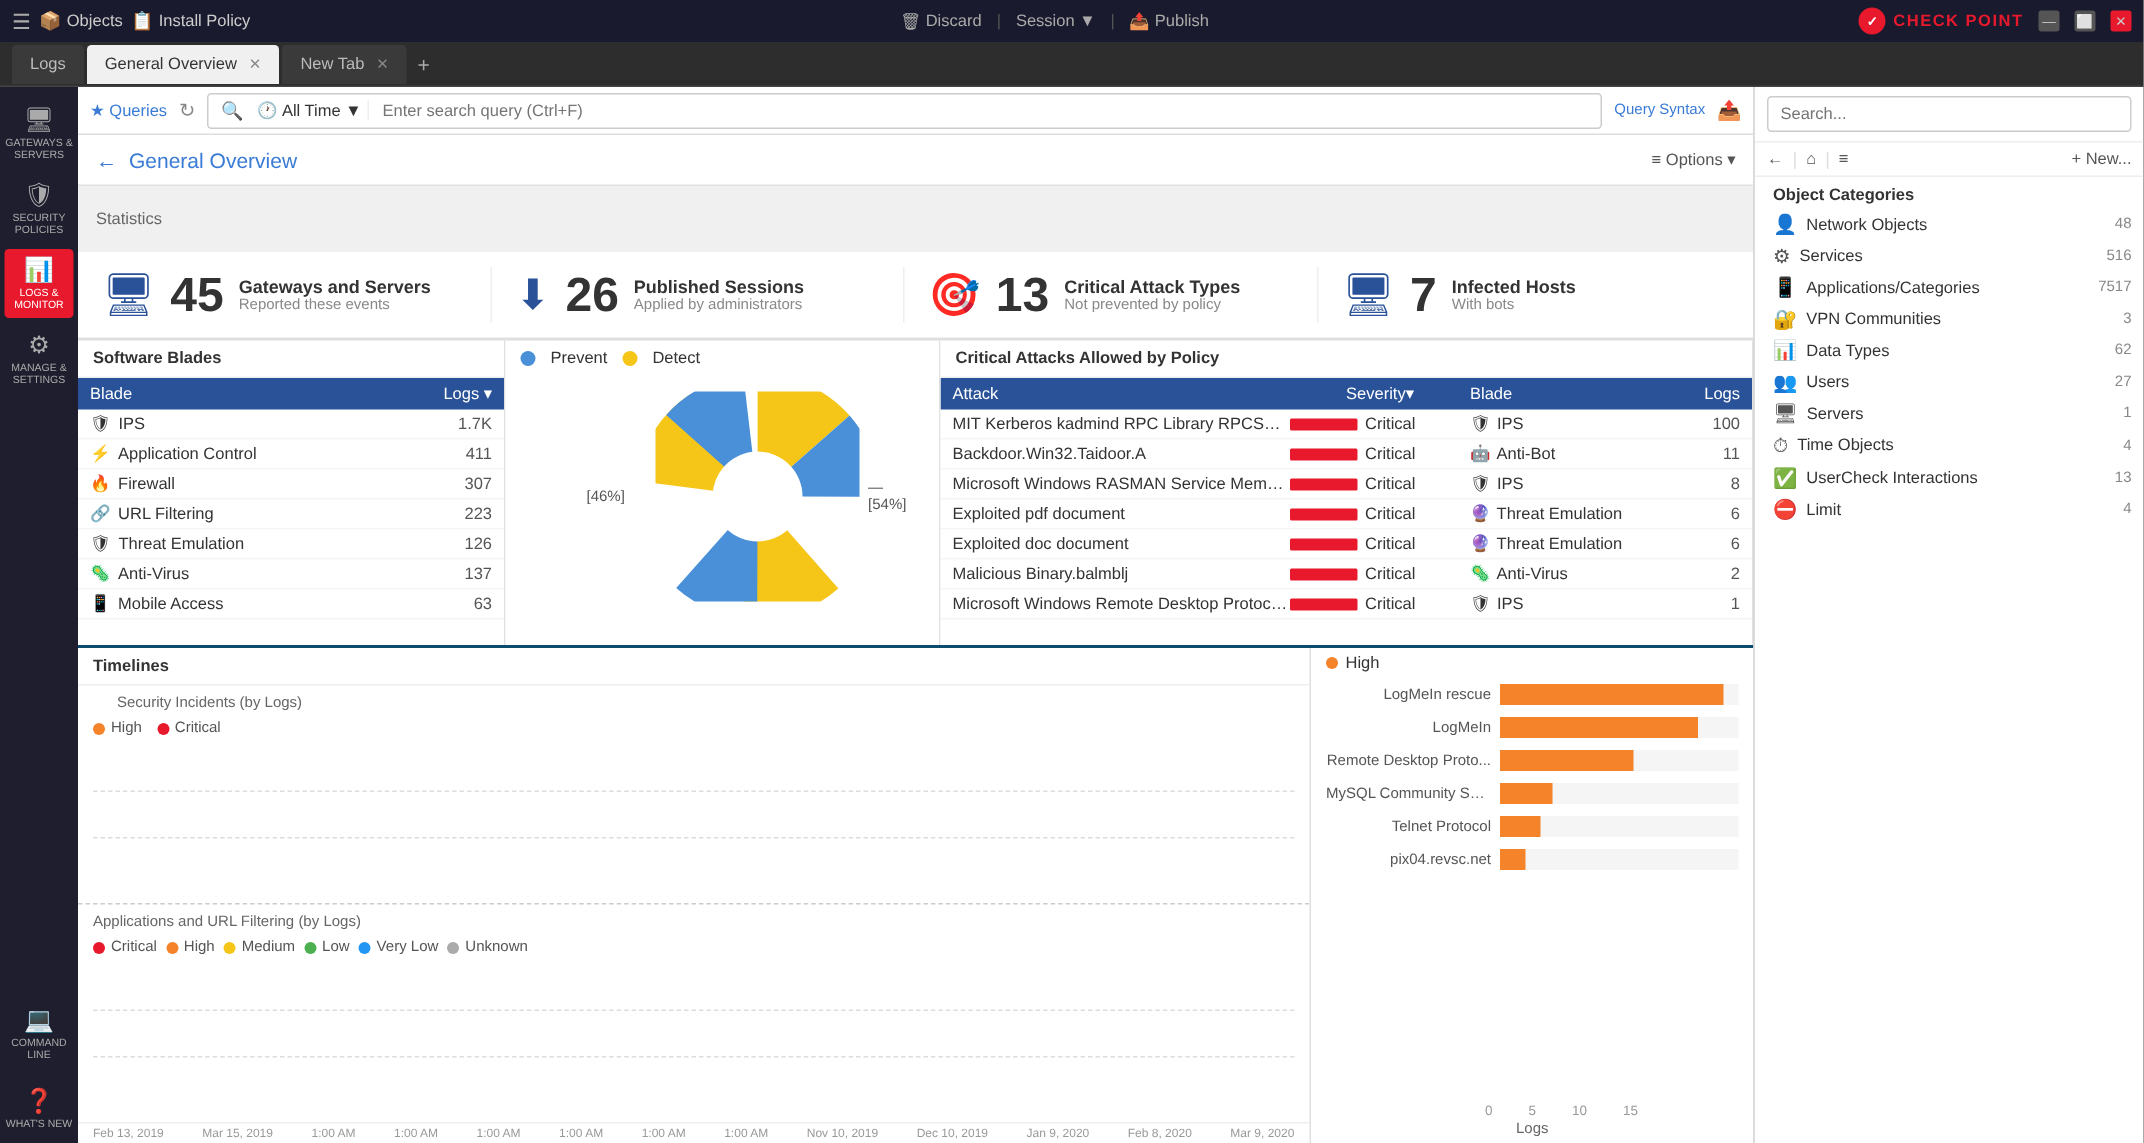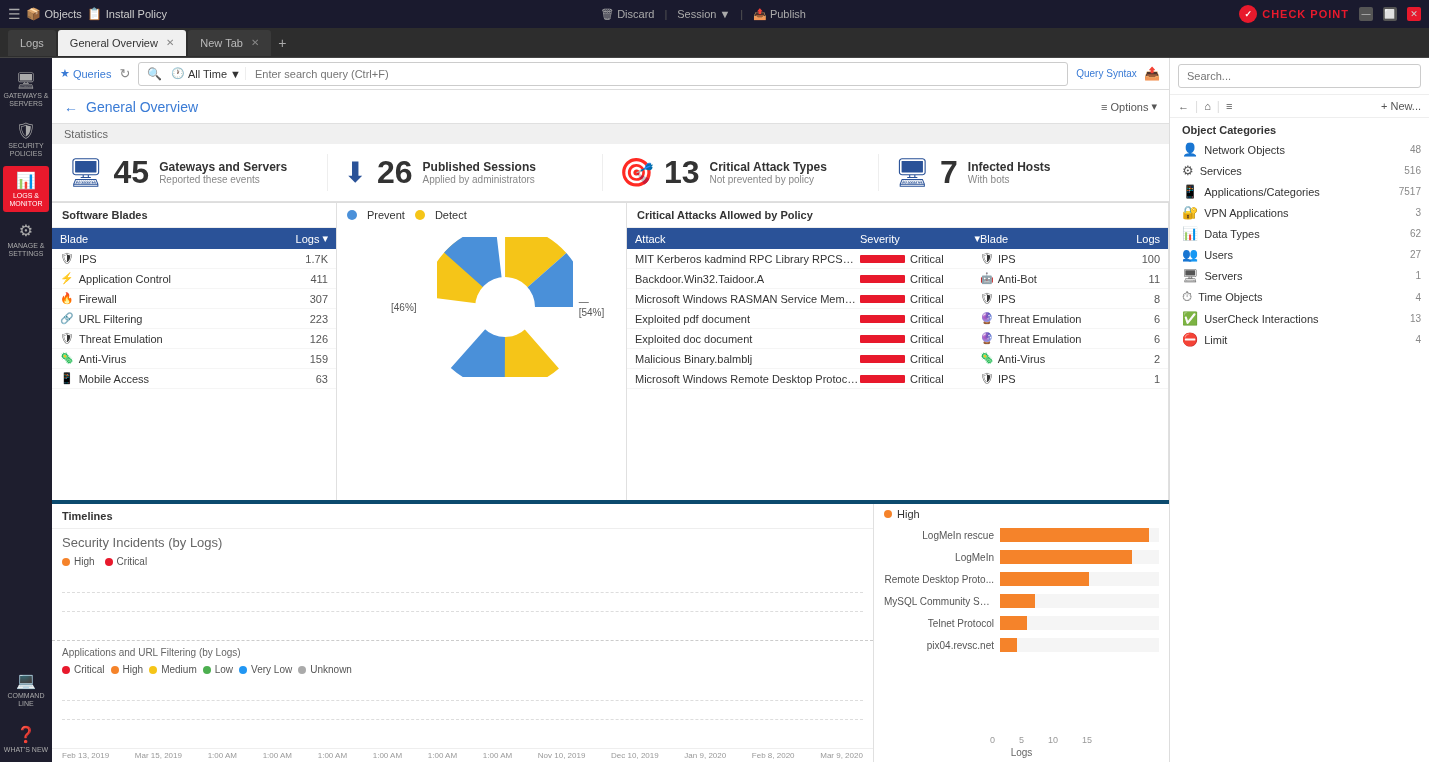--- a/index.html
+++ b/index.html
@@ -167,21 +167,21 @@
     .stat-item:first-child { padding-left: 0; }
     .stat-item:last-child { border-right: none; }
     .stat-icon { font-size: 24px; color: #2a5298; }
     .stat-number { font-size: 32px; font-weight: bold; color: #333; }
     .stat-info { }
     .stat-title { font-size: 12px; color: #333; font-weight: bold; }
     .stat-desc { font-size: 10px; color: #888; }
 
     
     .section-label {
-      padding: 4px 12px;
+      padding: 16px 12px;
       font-size: 11px;
       color: #666;
       background: #f0f0f0;
     }
 
     .panel {
       background: #fff;
       border-right: 1px solid #e0e0e0;
       display: flex;
       flex-direction: column;
@@ -229,41 +229,41 @@
     .critical-attacks { flex: 1; }
     .attack-table-header {
       display: flex;
       align-items: center;
       background: #2a5298;
       color: white;
       font-size: 11px;
       padding: 4px 8px;
     }
     .ath-attack { flex: 1; }
-    .ath-severity { width: 120px; display: flex; align-items: center; justify-content: space-between; }
+    .ath-severity { width: 120px; display: flex; align-items: center; justify-content: center; }
     .ath-blade { width: 130px; }
     .ath-logs { width: 50px; text-align: right; }
     .attack-row {
       display: flex;
       align-items: center;
       padding: 3px 8px;
       font-size: 11px;
       border-bottom: 1px solid #f5f5f5;
     }
     .ar-attack { flex: 1; color: #333; white-space: nowrap; overflow: hidden; text-overflow: ellipsis; }
     .ar-severity { width: 120px; display: flex; align-items: center; gap: 5px; }
     .severity-bar { height: 8px; width: 45px; background: #e8192c; border-radius: 1px; }
     .ar-blade { width: 130px; display: flex; align-items: center; gap: 4px; }
     .ar-logs { width: 50px; text-align: right; color: #555; }
 
     
     .bottom-panels {
       display: flex;
-      height: 262px;
-      border-top: 4px solid #0c4a6e;
+      height: 332px;
+      border-top: 2px solid #0c4a6e;
       flex-shrink: 0;
     }
     .timelines-panel {
       flex: 1;
       background: #fff;
       border-right: 1px solid #e0e0e0;
       display: flex;
       flex-direction: column;
       overflow: hidden;
     }
@@ -277,22 +277,22 @@
     }
 
     .timelines-header {
       padding: 6px 10px;
       font-size: 11px;
       color: #333;
       font-weight: bold;
       border-bottom: 1px solid #eee;
     }
     .incidents-label {
-      padding: 4px 10px;
-      font-size: 13px;
+      padding: 4px 26px;
+      font-size: 10px;
       color: #666;
     }
     .legend-items { display: flex; align-items: center; gap: 10px; padding: 2px 10px; }
     .legend-item { display: flex; align-items: center; gap: 4px; font-size: 10px; color: #555; }
     .dot { width: 8px; height: 8px; border-radius: 50%; display: inline-block; }
 
     .apps-filter-label { padding: 4px 10px; font-size: 10px; color: #666; }
     .apps-legend { display: flex; flex-wrap: wrap; gap: 6px; padding: 2px 10px; }
 
     
@@ -565,21 +565,21 @@
                 <span>🛡</span> 
                 <span>Threat Emulation</span>
               </span>
             <span class="tr-logs">126</span>
           </div>
           <div class="table-row-item">
             <span class="tr-blade">
                 <span>🦠</span> 
                 <span>Anti-Virus</span>
               </span>
-            <span class="tr-logs">159</span>
+            <span class="tr-logs">137</span>
           </div>
           <div class="table-row-item">
             <span class="tr-blade">
                 <span>📱</span> 
                 <span>Mobile Access</span>
               </span>
             <span class="tr-logs">63</span>
           </div>
         </div>
       </div>
@@ -865,21 +865,21 @@
       <div class="rs-item">
         <div class="rs-item-left">
           <span class="rs-icon">📱</span>
           <span>Applications/Categories</span>
         </div>
         <span class="rs-item-count">7517</span>
       </div>
       <div class="rs-item">
         <div class="rs-item-left">
           <span class="rs-icon">🔐</span>
-          <span>VPN Applications</span>
+          <span>VPN Communities</span>
         </div>
         <span class="rs-item-count">3</span>
       </div>
       <div class="rs-item">
         <div class="rs-item-left">
           <span class="rs-icon">📊</span>
           <span>Data Types</span>
         </div>
         <span class="rs-item-count">62</span>
       </div>

